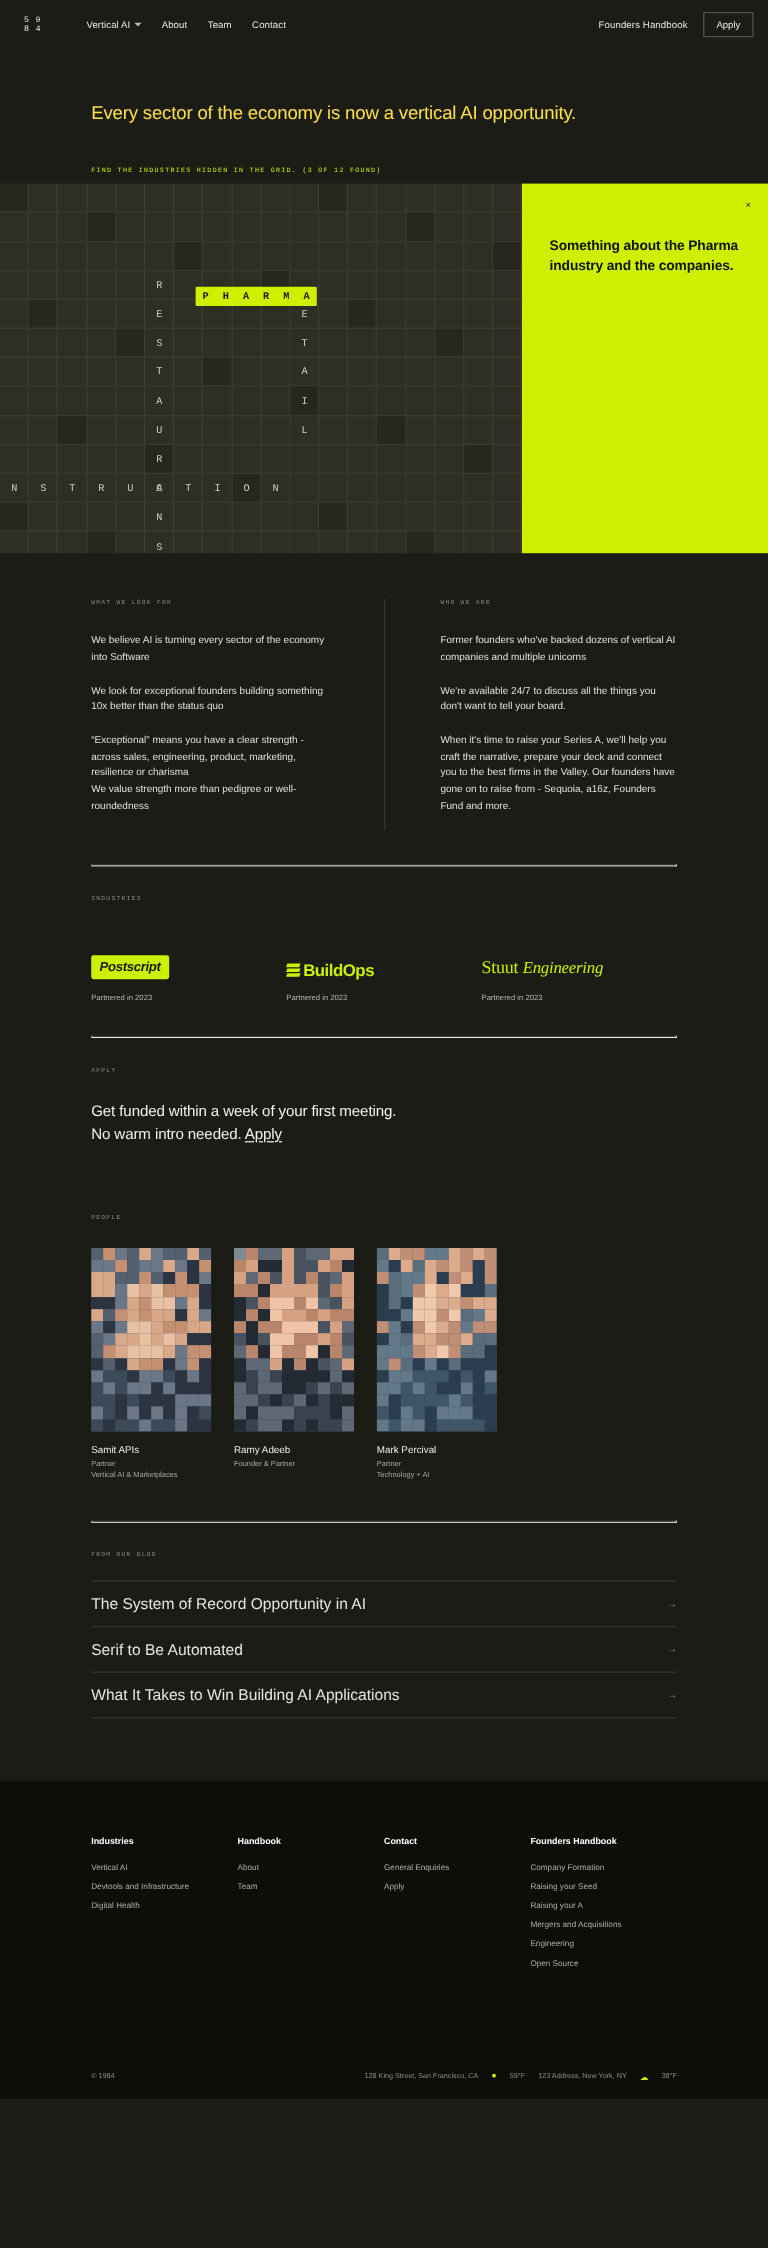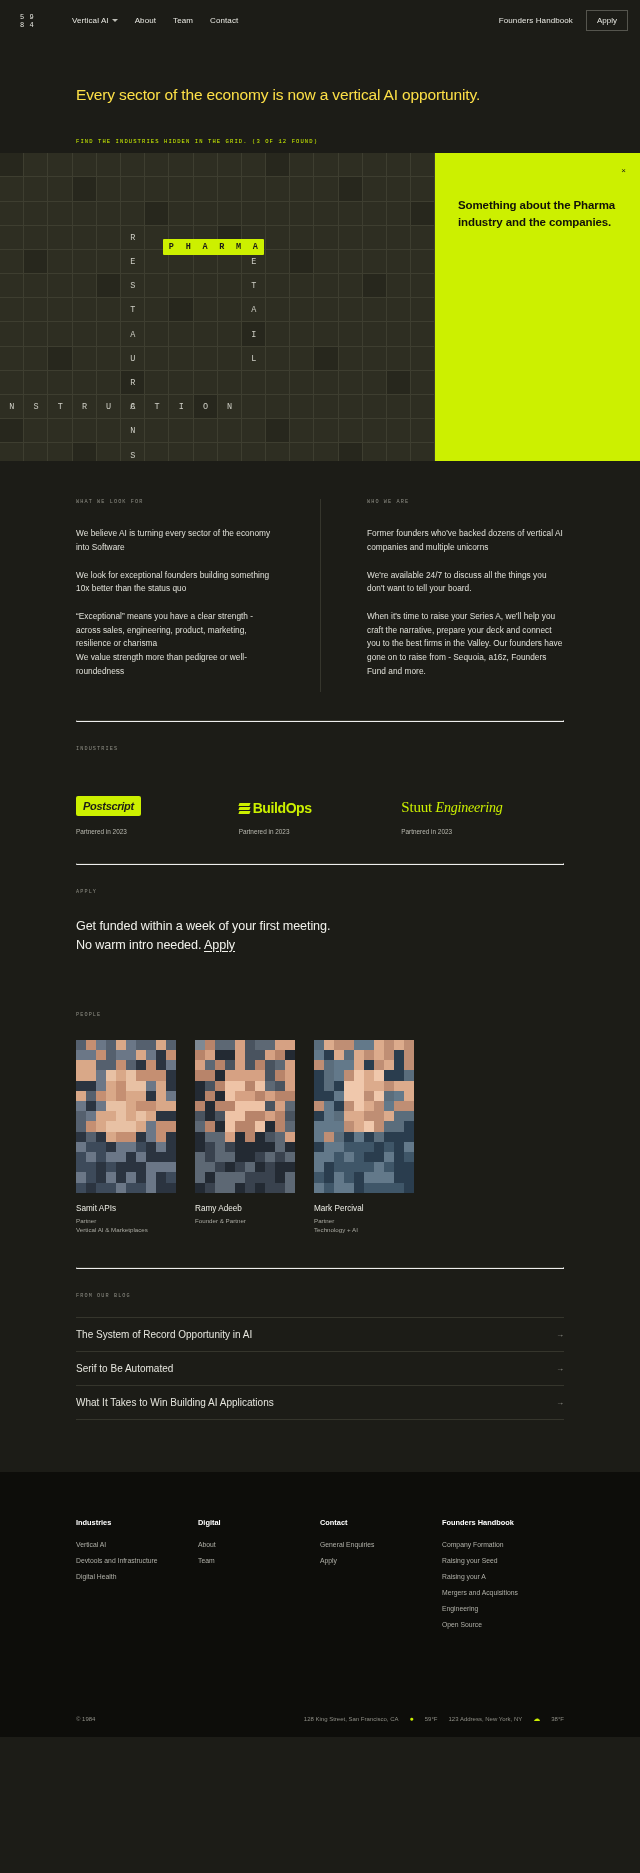--- a/index.html
+++ b/index.html
@@ -337,21 +337,21 @@
   .blog-list { margin-top: 18px; }
   .blog-row {
     display: flex;
     align-items: center;
     justify-content: space-between;
     border-bottom: 1px solid #35352c;
     padding: 11px 0;
     cursor: pointer;
   }
   .blog-row:first-child { border-top: 1px solid #35352c; }
-  .blog-title { font-size: 10px; color: #e6e6de; }
+  .blog-title { font-size: 13px; color: #e6e6de; }
   .blog-arrow { font-size: 8px; color: #9c9c94; }
 
   
   .footer {
     background: #0d0d0a;
     padding: 46px 76px 0 76px;
     margin-top: 22px;
   }
   .foot-cols { display: flex; }
   .foot-col { width: 25%; }
@@ -1269,21 +1269,21 @@
 
 <footer class="footer">
   <div class="foot-cols">
     <div class="foot-col">
       <div class="foot-head">Industries</div>
       <a class="foot-link">Vertical AI</a>
       <a class="foot-link">Devtools and Infrastructure</a>
       <a class="foot-link">Digital Health</a>
     </div>
     <div class="foot-col">
-      <div class="foot-head">Digital</div>
+      <div class="foot-head">Handbook</div>
       <a class="foot-link">About</a>
       <a class="foot-link">Team</a>
     </div>
     <div class="foot-col">
       <div class="foot-head">Contact</div>
       <a class="foot-link">General Enquiries</a>
       <a class="foot-link">Apply</a>
     </div>
     <div class="foot-col">
       <div class="foot-head">Founders Handbook</div>

